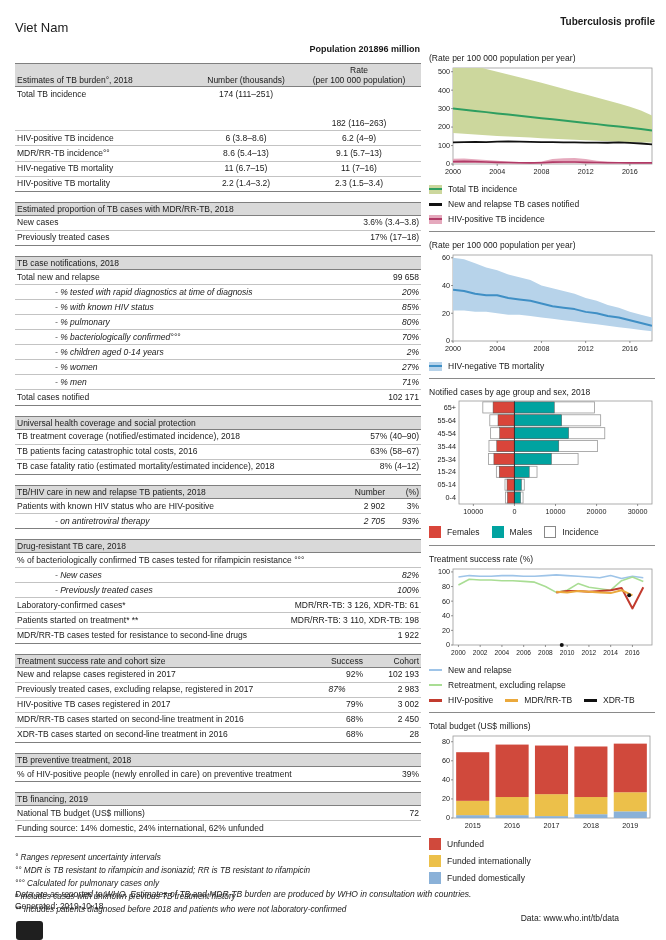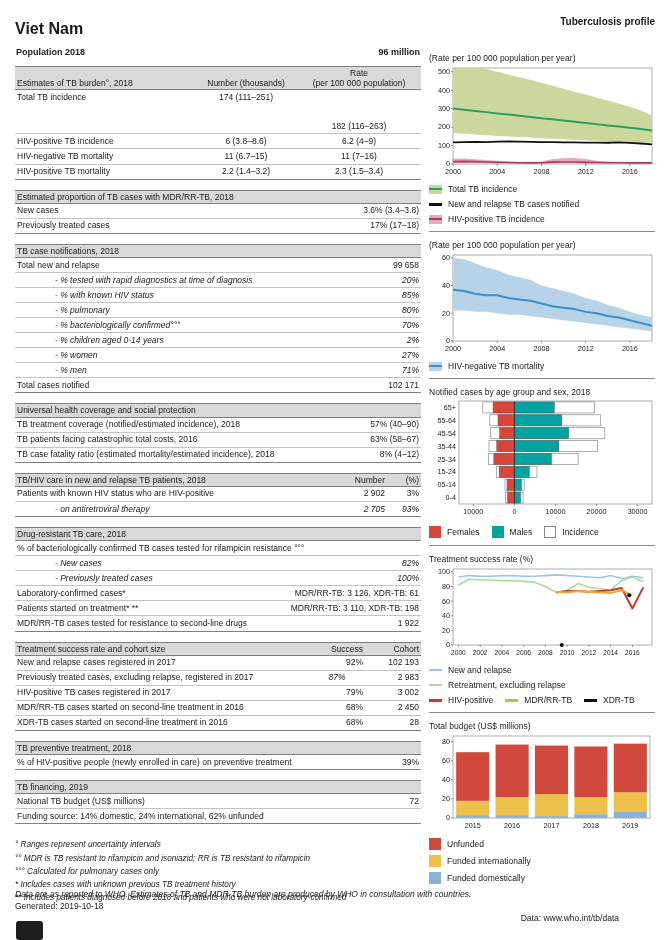--- a/index.html
+++ b/index.html
@@ -1,21 +1,21 @@
 <!DOCTYPE html>
 <html><head>
 <meta charset="utf-8">
 <style>
   *{margin:0;padding:0;box-sizing:border-box}
   html,body{background:#fff}
   body{width:666px;height:940px;position:relative;font-family:"Liberation Sans",sans-serif;color:#1a1a1a;overflow:hidden}
   .page{position:absolute;inset:0}
   .left-col{position:absolute;left:15px;top:20px;width:406px}
-  .country-title{font-size:16px;font-weight:bold;margin-bottom:9px}
-  .pop-row{display:flex;justify-content:space-between;font-size:9px;font-weight:bold;margin-bottom:9px;padding:0 1px}
+  .country-title{font-size:13px;font-weight:normal;margin-bottom:9px}
+  .pop-row{display:flex;justify-content:flex-end;font-size:9px;font-weight:bold;margin-bottom:9px;padding:0 1px}
   .right-col{position:absolute;left:429px;top:16px;width:226px}
   .profile-title{font-size:10px;font-weight:bold;text-align:right;margin-bottom:26px}
   
   .tbl{margin-bottom:10px}
   .tbl-head{background:#d9d9d9;border-top:1px solid #7f7f7f;border-bottom:1px solid #7f7f7f;display:flex;align-items:flex-end;font-size:8.5px;padding:1px 2px;line-height:1.2}
   .tbl-head .t{flex:1}
   .hcol{white-space:pre-line;text-align:center}
   .row{display:flex;align-items:flex-start;border-bottom:1px solid #c3c3c3;font-size:8.5px;padding:1.5px 2px;line-height:1.3}
   .row:last-child{border-bottom:1px solid #7f7f7f}
   .row .lbl{flex:1}
@@ -63,20 +63,25 @@
           </div>
           <div class="row">
             <div class="lbl">Total TB incidence</div>
             <div class="vcol" style="width: 106px; text-align: center;">174 (111–251)</div>
             <div class="vcol" style="width: 120px; text-align: center; margin-top: 29px;">182 (116–263)</div>
           </div>
           <div class="row">
             <div class="lbl">HIV-positive TB incidence</div>
             <div class="vcol" style="width: 106px; text-align: center;">6 (3.8–8.6)</div>
             <div class="vcol" style="width: 120px; text-align: center;">6.2 (4–9)</div>
+          </div>
+          <div class="row">
+            <div class="lbl">MDR/RR-TB incidence°°</div>
+            <div class="vcol" style="width: 106px; text-align: center;">8.6 (5.4–13)</div>
+            <div class="vcol" style="width: 120px; text-align: center;">9.1 (5.7–13)</div>
           </div>
           <div class="row">
             <div class="lbl">HIV-negative TB mortality</div>
             <div class="vcol" style="width: 106px; text-align: center;">11 (6.7–15)</div>
             <div class="vcol" style="width: 120px; text-align: center;">11 (7–16)</div>
           </div>
           <div class="row">
             <div class="lbl">HIV-positive TB mortality</div>
             <div class="vcol" style="width: 106px; text-align: center;">2.2 (1.4–3.2)</div>
             <div class="vcol" style="width: 120px; text-align: center;">2.3 (1.5–3.4)</div>

